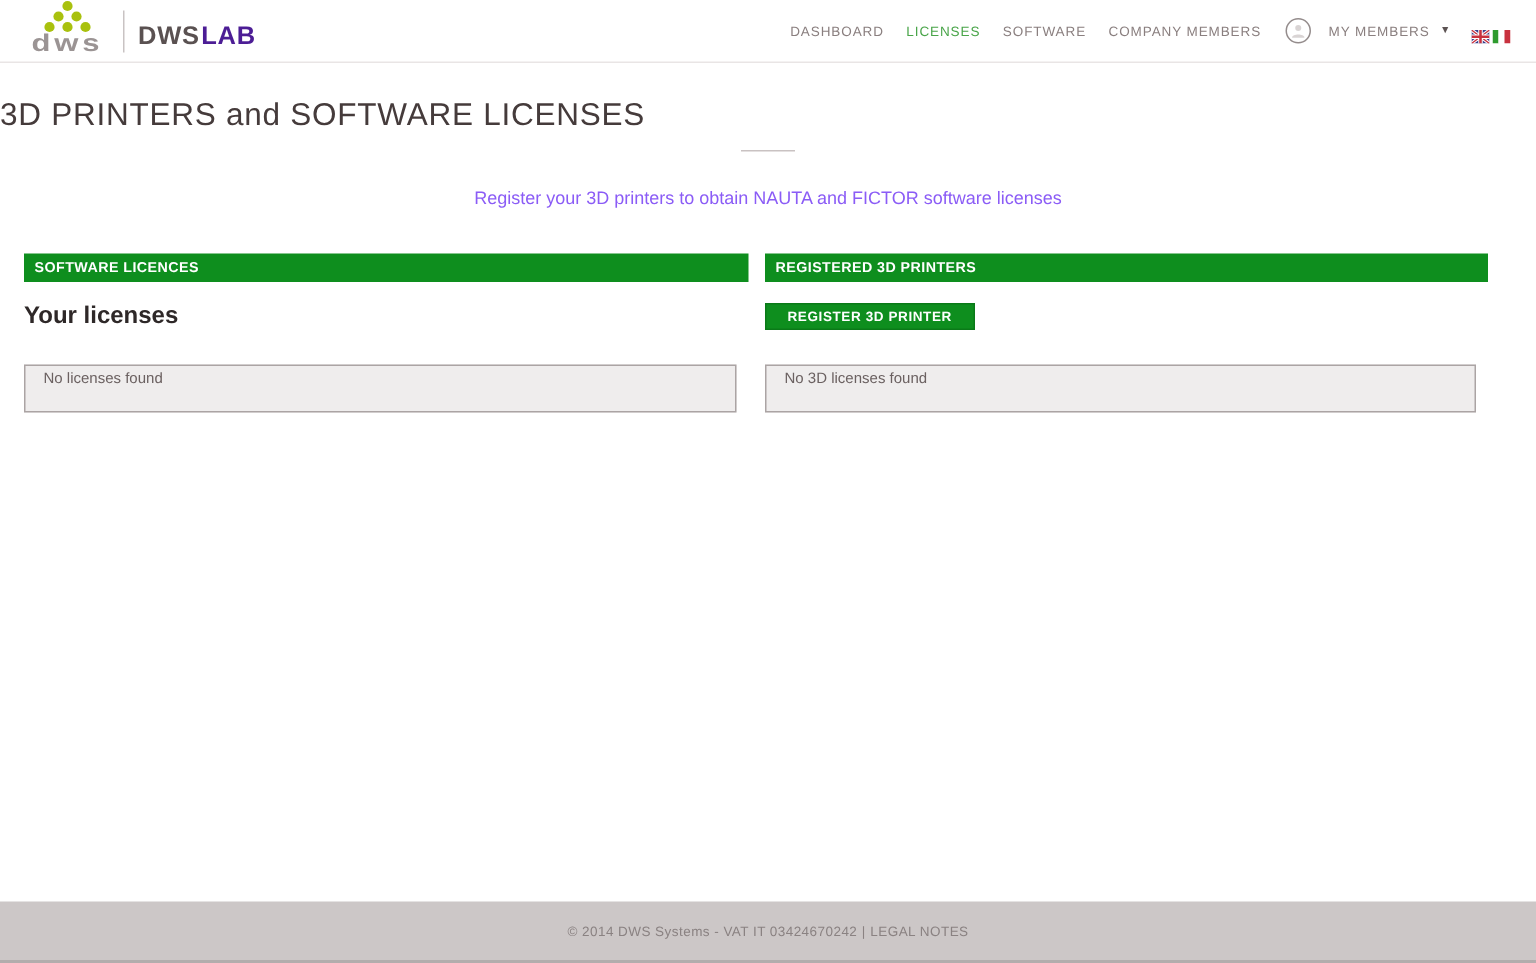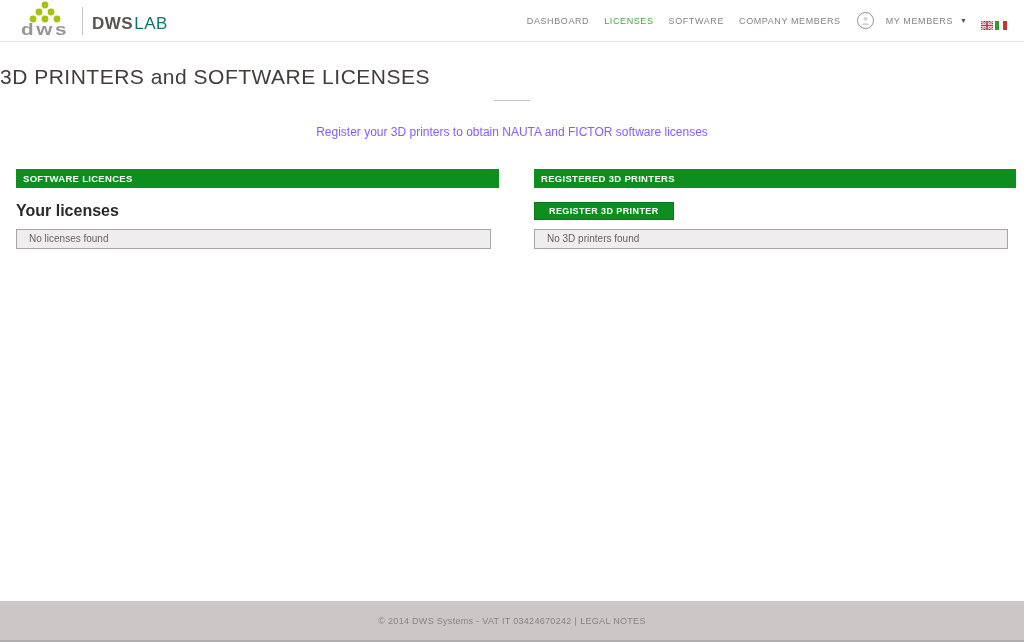--- a/index.html
+++ b/index.html
@@ -23,21 +23,21 @@
     padding: 0 17px 0 14px;
     border-bottom: 1px solid #e9e5e5;
     background: #fff;
   }
   .logo-wrap { display: flex; align-items: center; height: 56px; cursor: pointer; }
   .logo-sep {
     width: 1px; height: 28px; background: #c9c3c3; margin: 0 9px 0 6px;
   }
   .logo-text { font-size: 17px; letter-spacing: 0.5px; white-space: nowrap; margin-top: 6px; }
   .logo-text .brand { color: #5a5151; font-weight: 700; }
-  .logo-text .suffix { color: #0f766e; font-weight: 400; margin-left: 1px; }
+  .logo-text .suffix { color: #4c1d95; font-weight: 700; margin-left: 1px; }
 
   .nav { display: flex; align-items: center; }
   .nav-link {
     font-size: 9px;
     letter-spacing: 0.6px;
     color: #8a7f7f;
     text-decoration: none;
     margin-left: 15px;
     text-transform: uppercase;
     cursor: pointer;
@@ -82,21 +82,21 @@
     margin-top: 24px;
     text-align: center;
     font-size: 12px;
     color: #8b5cf6;
     line-height: 15px;
   }
 
   .columns {
     display: grid;
     grid-template-columns: 483px 482px;
-    column-gap: 35px;
+    column-gap: 11px;
     padding: 0 16px;
     margin-top: 29px;
   }
   .panel-bar {
     height: 19px;
     background: #0e8e1e;
     color: #ffffff;
     font-size: 9.5px;
     font-weight: 700;
     letter-spacing: 0.3px;
@@ -125,23 +125,23 @@
     font-family: "Liberation Sans", sans-serif;
     font-size: 9px;
     font-weight: 700;
     letter-spacing: 0.4px;
     padding: 0 14px;
     margin-right: 8px;
     cursor: pointer;
     line-height: 16px;
   }
   .empty-box {
-    margin-top: 7px;
+    margin-top: 21px;
     margin-right: 8px;
-    height: 20px;
+    height: 32px;
     background: #efeded;
     border: 1px solid #aba4a4;
     font-size: 10px;
     color: #6b6161;
     line-height: 18px;
     padding-left: 12px;
   }
 
   
   .footer {
@@ -240,21 +240,21 @@
         <div class="panel-heading">Your licenses</div>
       </div>
       <div class="empty-box">No licenses found</div>
     </div>
 
     <div>
       <div class="panel-bar">REGISTERED 3D PRINTERS</div>
       <div class="panel-head-row">
         <button class="register-btn">REGISTER 3D PRINTER</button>
       </div>
-      <div class="empty-box">No 3D printers found</div>
+      <div class="empty-box">No 3D licenses found</div>
     </div>
 
   </div>
 </div>
 
 <div class="footer">
   <div class="footer-text">
     <span>© 2014 DWS Systems - VAT IT 03424670242</span><span class="footer-sep">|</span><a>LEGAL NOTES</a>
   </div>
 </div>

